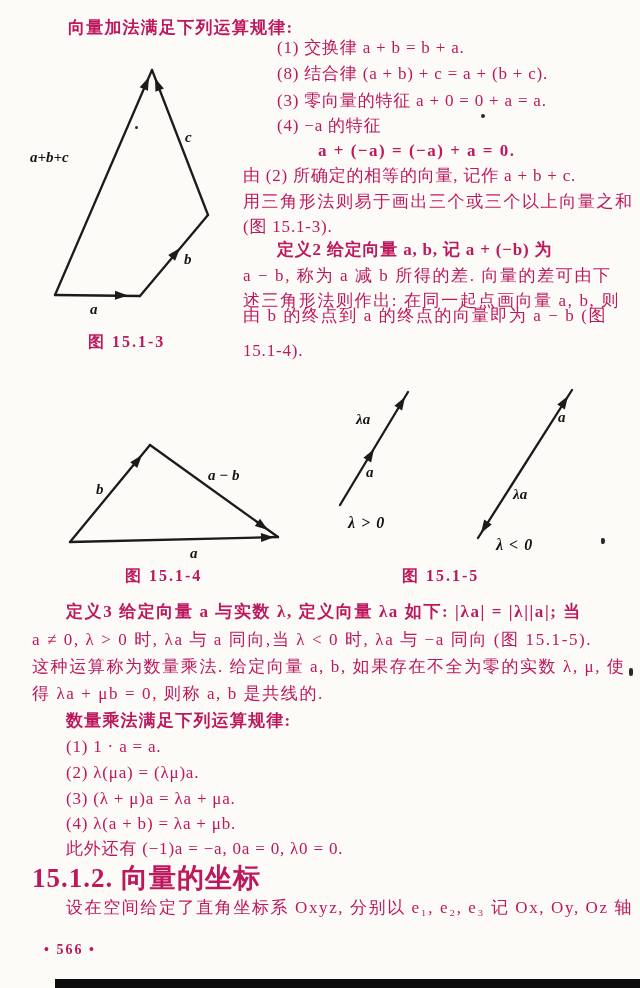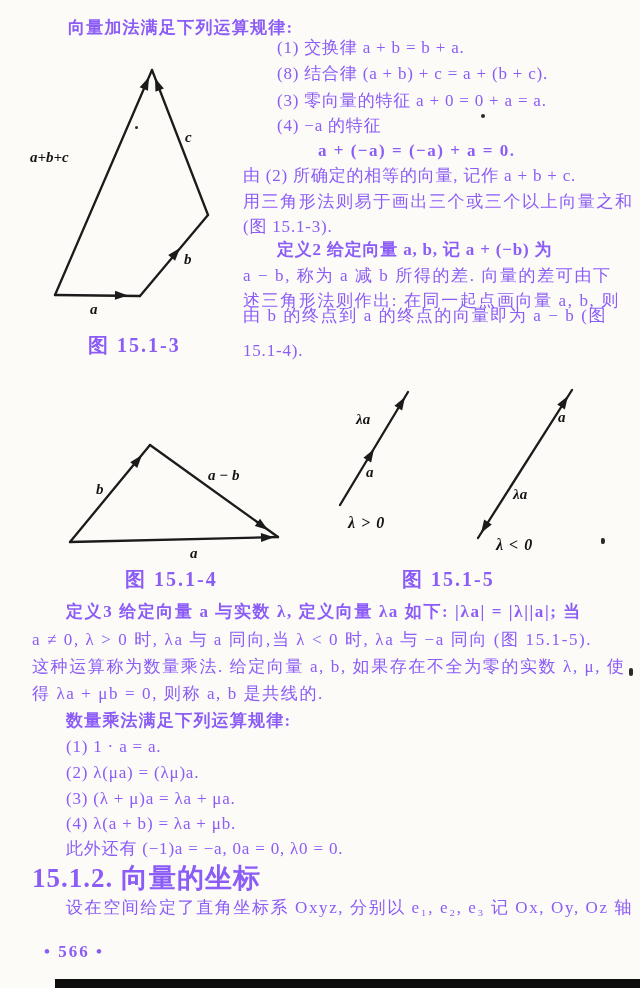--- a/index.html
+++ b/index.html
@@ -6,53 +6,53 @@
   html, body { width: 640px; }
   body {
     font-family: "Liberation Serif", "DejaVu Serif", serif;
     background: #e8e8e6;
   }
   .page {
     position: relative;
     width: 640px;
     height: 988px;
     background: #fcfbf8;
-    color: #8b5cf6;
+    color: #be185d;
     overflow: hidden;
   }
   .tline {
     position: absolute;
     font-size: 17px;
     line-height: 20px;
     white-space: nowrap;
     letter-spacing: 0.8px;
   }
   .intro { font-weight: bold; letter-spacing: 1.2px; }
   .rcol { left: 243px; width: 395px; }
   .rnum { left: 277px; }
   .formula { left: 318px; letter-spacing: 1.5px; font-weight: bold; }
   .wide { letter-spacing: 1.6px; }
   .defstart { font-weight: bold; }
   .caption {
     position: absolute;
-    font-size: 20px;
+    font-size: 16px;
     font-weight: bold;
     letter-spacing: 2px;
     white-space: nowrap;
   }
   .sec-heading {
     position: absolute;
     font-size: 27px;
     font-weight: bold;
     letter-spacing: 1px;
     white-space: nowrap;
   }
   .pagenum {
     position: absolute;
-    font-size: 17px;
+    font-size: 14px;
     font-weight: bold;
     letter-spacing: 2px;
   }
   svg.fig { position: absolute; overflow: visible; }
   svg.fig line { stroke: #1b1b1b; stroke-width: 2.3; stroke-linecap: round; }
   svg.fig polygon { fill: #1b1b1b; }
   svg.fig text {
     font-family: "Liberation Serif", "DejaVu Serif", serif;
     font-style: italic;
     font-weight: bold;

